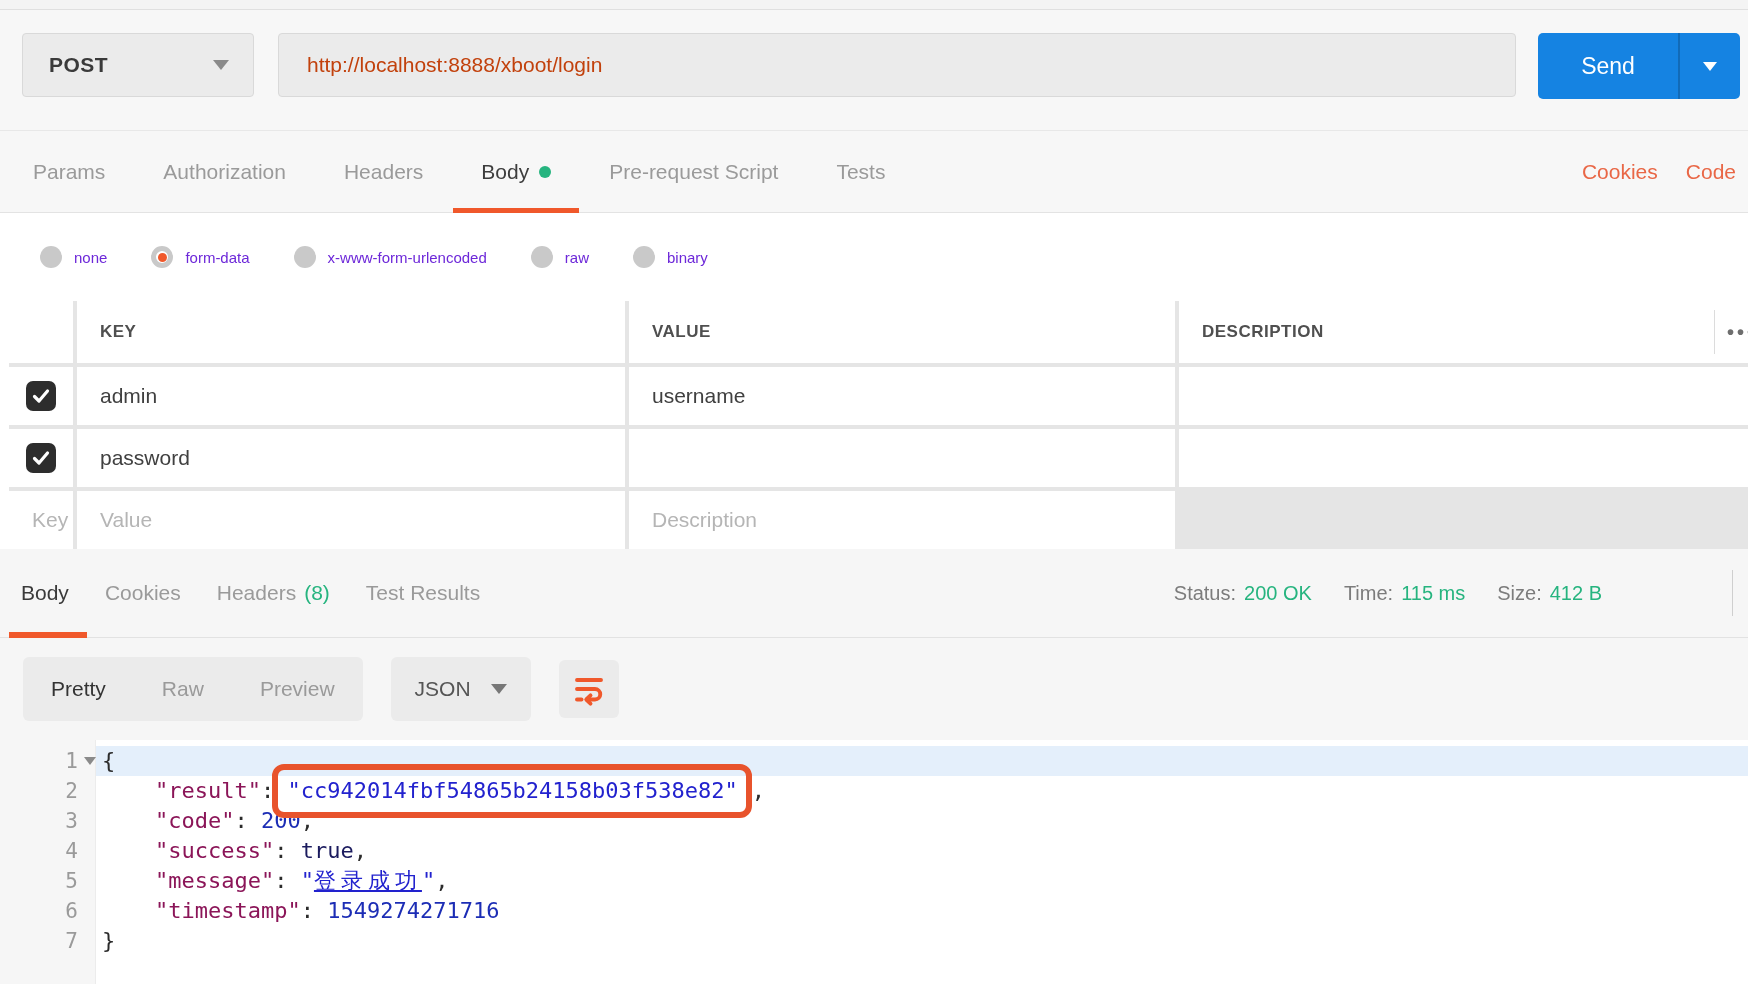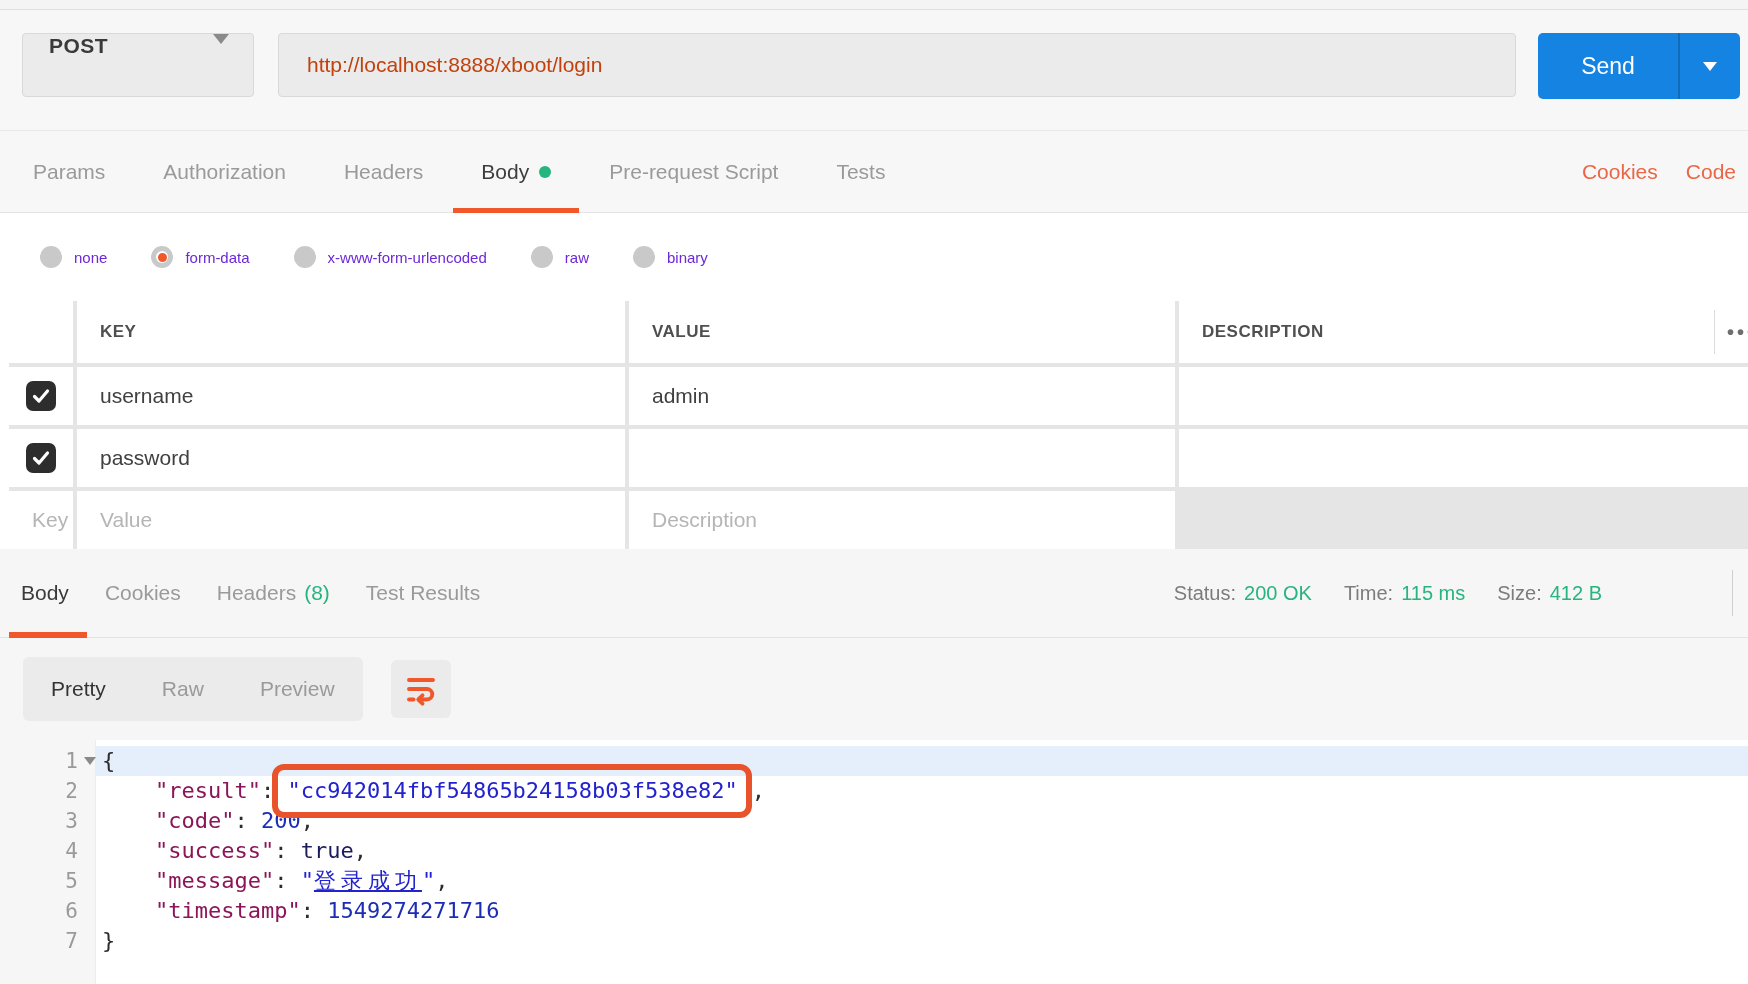--- a/index.html
+++ b/index.html
@@ -6,21 +6,21 @@
   html,body { width:1748px; height:984px; overflow:hidden; background:#f7f7f7;
     font-family:"Liberation Sans", sans-serif; }
 
   
   .top-strip { height:10px; background:#f4f4f4; border-bottom:1px solid #e0e0e0; }
 
   
   .url-row { height:121px; background:#f7f7f7; border-bottom:1px solid #e8e8e8;
     display:flex; align-items:flex-start; padding:23px 8px 0 22px; }
   .method-select { width:232px; height:64px; background:#ebebeb; border:1px solid #d9d9d9;
-    border-radius:4px; display:flex; justify-content:space-between;
+    border-radius:4px; display:flex; align-items:center; justify-content:space-between;
     padding:0 24px 0 26px; cursor:pointer; }
   .method-select .m-label { font-size:21px; font-weight:700; color:#3a3a3a; letter-spacing:0.5px; }
   .caret-down { width:0; height:0; border-left:8px solid transparent; border-right:8px solid transparent;
     border-top:10px solid #8a8a8a; }
   .url-input { flex:1; margin-left:24px; height:64px; background:#ebebeb; border:1px solid #d9d9d9;
     border-radius:4px; padding-left:28px; line-height:62px; font-size:21px; color:#c2410c;
     white-space:nowrap; overflow:hidden; }
   .send-btn { margin-left:22px; width:202px; height:66px; border-radius:5px; background:#1583e2;
     display:flex; overflow:hidden; }
   .send-main { flex:1; display:flex; align-items:center; justify-content:center;
@@ -199,22 +199,22 @@
       <span class="more-dots">•••</span>
     </div>
 
     <div class="cell first">
       <span class="checkbox">
         <svg width="20" height="20" viewBox="0 0 20 20">
           <polyline points="3.5,10.5 8,15 16.5,5" fill="none" stroke="#ffffff" stroke-width="3.2" stroke-linecap="round" stroke-linejoin="round"></polyline>
         </svg>
       </span>
     </div>
+    <div class="cell dcell">admin</div>
     <div class="cell dcell">username</div>
-    <div class="cell dcell">admin</div>
     <div class="cell dcell"></div>
 
     <div class="cell first">
       <span class="checkbox">
         <svg width="20" height="20" viewBox="0 0 20 20">
           <polyline points="3.5,10.5 8,15 16.5,5" fill="none" stroke="#ffffff" stroke-width="3.2" stroke-linecap="round" stroke-linejoin="round"></polyline>
         </svg>
       </span>
     </div>
     <div class="cell dcell">password</div>
@@ -252,20 +252,24 @@
     <span class="rh-divider"></span>
   </div>
 </div>
 
 <div class="resp-toolbar">
   <div class="seg">
     <span class="seg-item active">Pretty</span>
     <span class="seg-item">Raw</span>
     <span class="seg-item">Preview</span>
   </div>
+  <div class="dropdown">
+    <span class="dd-label">JSON</span>
+    <span class="caret-down"></span>
+  </div>
   <div class="icon-btn">
     <svg width="36" height="36" viewBox="0 0 24 24" fill="none" stroke="#f0582b" stroke-width="2.6" stroke-linecap="round" stroke-linejoin="round">
       <path d="M4 6h16"></path>
       <path d="M4 12h12a3.5 3.5 0 0 1 0 7h-5.5"></path>
       <path d="M13 16.2 10.2 19l2.8 2.8"></path>
       <path d="M4 19h3"></path>
     </svg>
   </div>
 </div>
 

